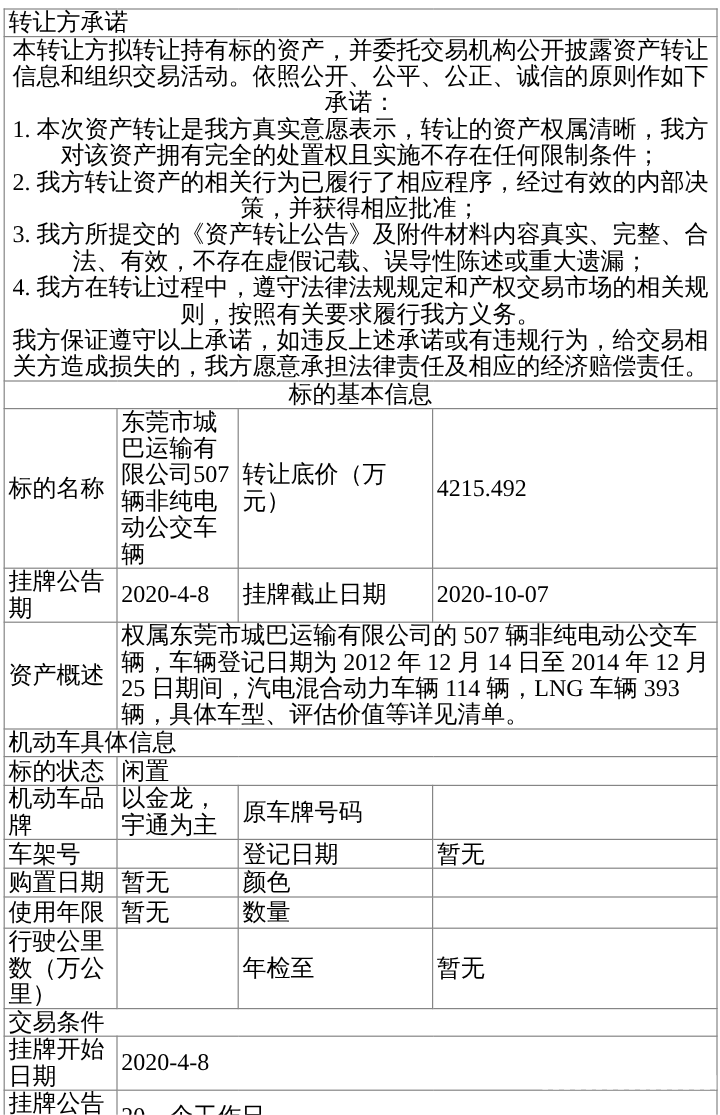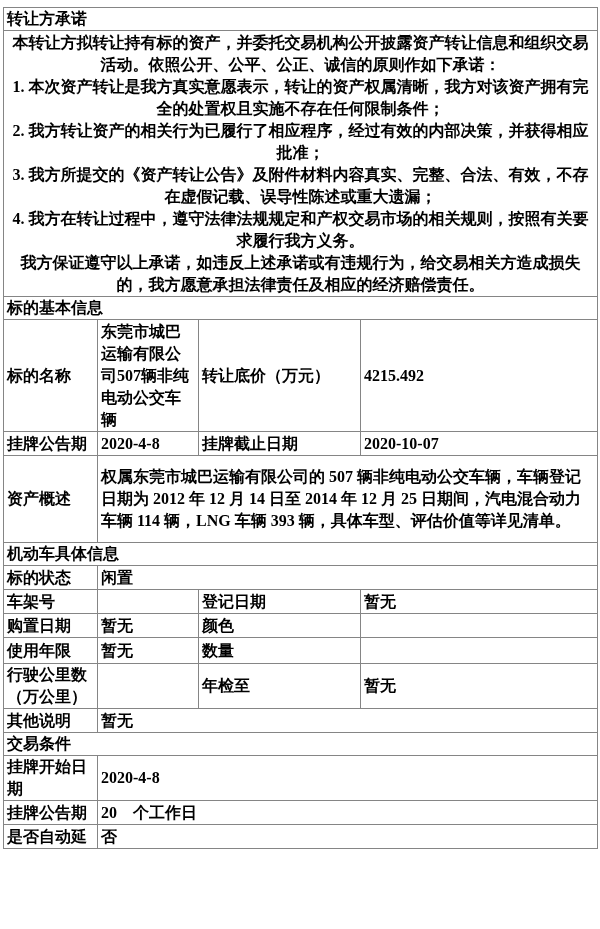--- a/index.html
+++ b/index.html
@@ -17,38 +17,37 @@
   }
   table.doc {
     border-collapse: collapse;
     table-layout: fixed;
     width: 594px;
     margin: 7px 0 0 3px;
   }
   table.doc td {
     border: 1px solid #858585;
     padding: 0 3px;
-    font-size: 16px;
+    font-size: 20px;
     line-height: 22px;
     vertical-align: middle;
     overflow: hidden;
     word-break: break-all;
-    font-weight: bold;
   }
   td.section {
     
   }
   td.para-cell {
     vertical-align: top;
     line-height: 22.3px;
     padding-top: 1px;
   }
   .r-title   { height: 22px; }
   .r-para    { height: 266px; text-align: center; }
-  .r-sec     { height: 21px; }
+  .r-sec     { height: 21px; text-align: center; }
   .r-name    { height: 112px; }
   .r-date    { height: 24px; }
   .r-overview{ height: 87px; }
   .r-sec2    { height: 22px; }
   .r-status  { height: 24px; }
   .r-brand   { height: 42px; }
   .r-std     { height: 24px; }
   .r-std2    { height: 26px; }
   .r-mileage { height: 43px; }
   .r-start   { height: 45px; }
@@ -118,20 +117,26 @@
     <td colspan="3">权属东莞市城巴运输有限公司的 507 辆非纯电动公交车辆，车辆登记日期为 2012 年 12 月 14 日至 2014 年 12 月 25 日期间，汽电混合动力车辆 114 辆，LNG 车辆 393 辆，具体车型、评估价值等详见清单。</td>
   </tr>
 
   <tr class="r-sec2">
     <td colspan="4" class="section">机动车具体信息</td>
   </tr>
   <tr class="r-status">
     <td>标的状态</td>
     <td colspan="3">闲置</td>
   </tr>
+  <tr class="r-brand">
+    <td>机动车品牌</td>
+    <td>以金龙，宇通为主</td>
+    <td>原车牌号码</td>
+    <td></td>
+  </tr>
   <tr class="r-std">
     <td>车架号</td>
     <td></td>
     <td>登记日期</td>
     <td>暂无</td>
   </tr>
   <tr class="r-std">
     <td>购置日期</td>
     <td>暂无</td>
     <td>颜色</td>
@@ -142,24 +147,20 @@
     <td>暂无</td>
     <td>数量</td>
     <td></td>
   </tr>
   <tr class="r-mileage">
     <td>行驶公里数（万公里）</td>
     <td></td>
     <td>年检至</td>
     <td>暂无</td>
   </tr>
-  <tr class="r-std">
-    <td>其他说明</td>
-    <td colspan="3">暂无</td>
-  </tr>
 
   <tr class="r-sec2">
     <td colspan="4" class="section">交易条件</td>
   </tr>
   <tr class="r-start">
     <td>挂牌开始日期</td>
     <td colspan="3">2020-4-8</td>
   </tr>
   <tr class="r-std">
     <td>挂牌公告期</td>

